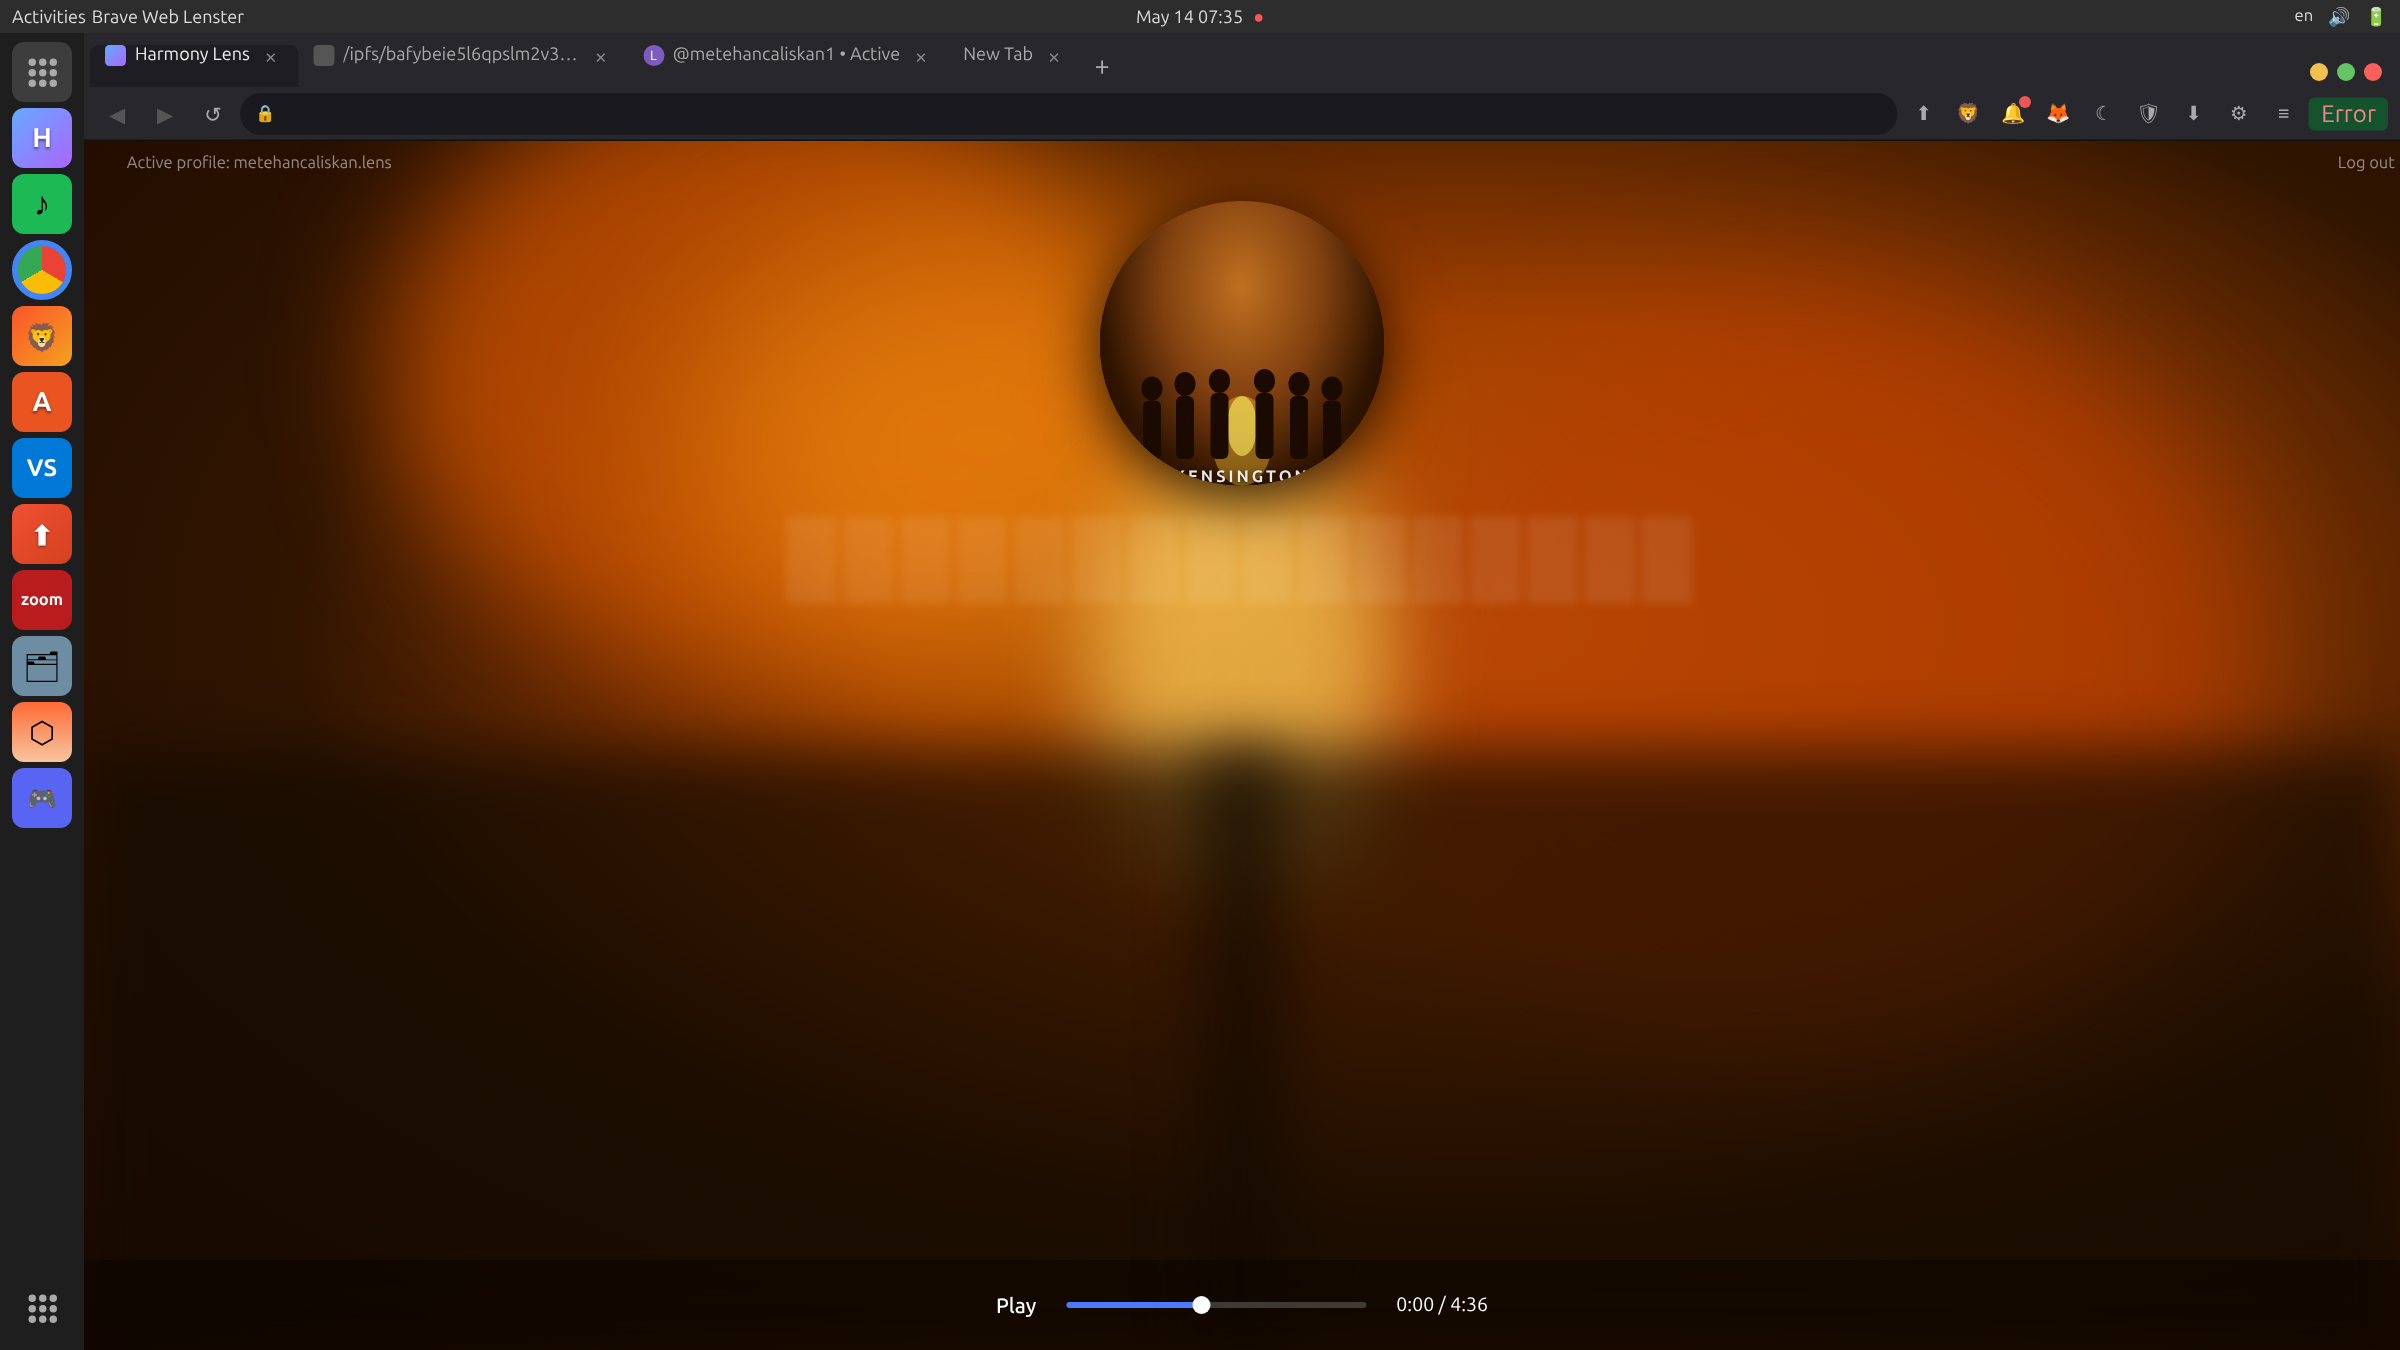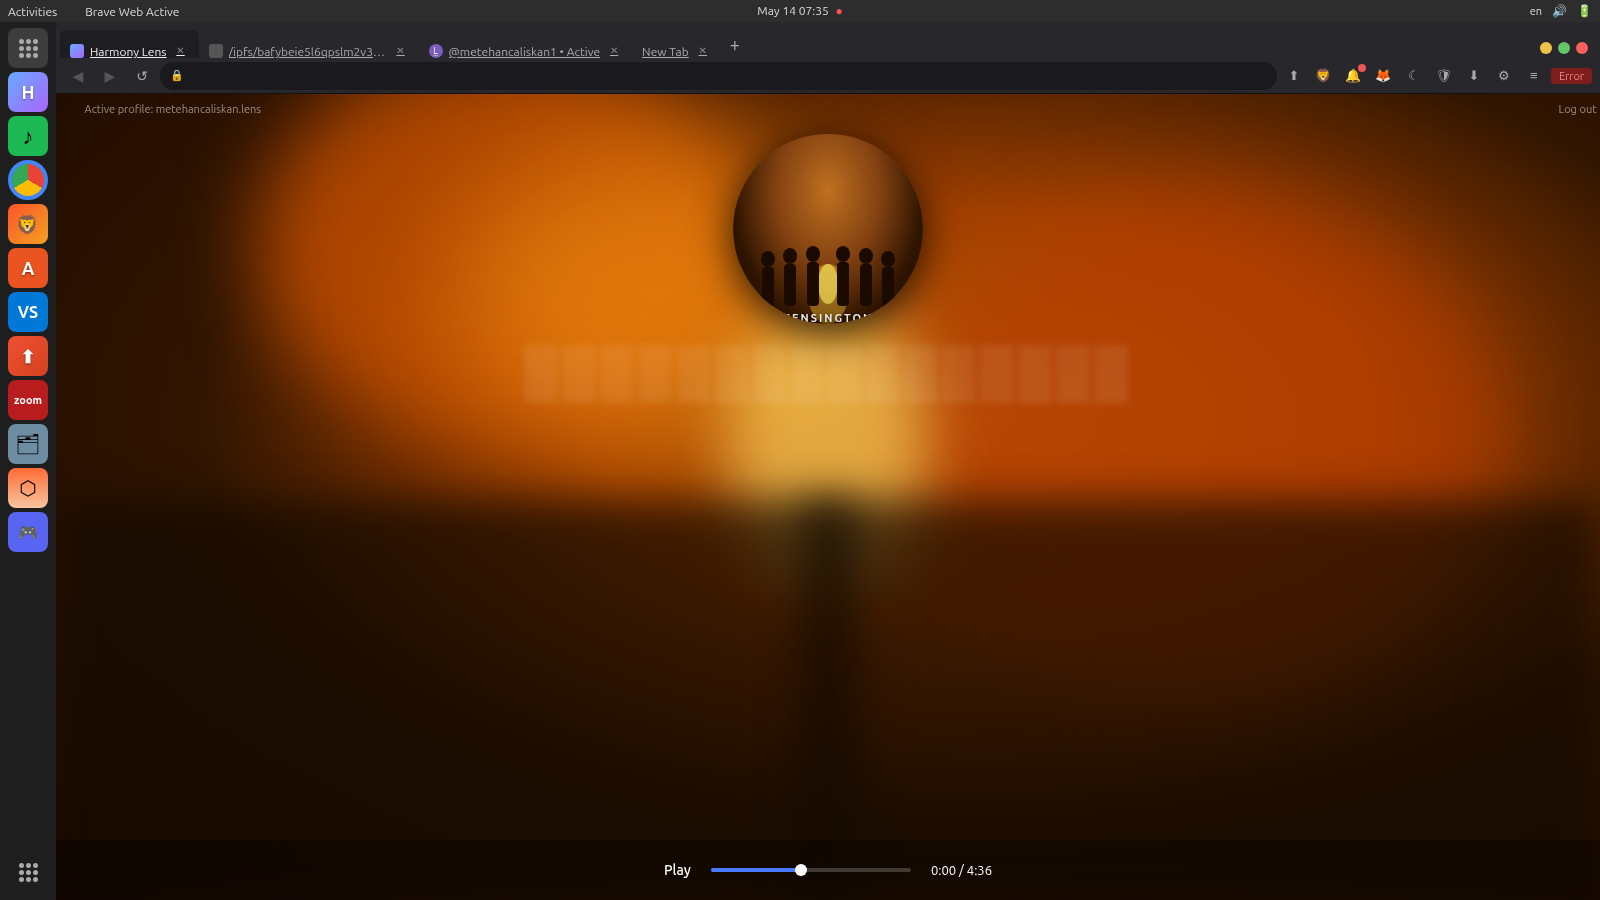--- a/index.html
+++ b/index.html
@@ -11,21 +11,21 @@
       background: #2d2d2d;
       display: flex;
       align-items: center;
       justify-content: space-between;
       padding: 0 8px;
       font-size: 12px;
       color: #ddd;
       position: relative;
       z-index: 100;
     }
-    .os-topbar-left { display: flex; align-items: center; gap: 28px; }
+    .os-topbar-left { display: flex; align-items: center; gap: 4px; }
     .os-topbar-center { position: absolute; left: 50%; transform: translateX(-50%); font-size: 12px; color: #ddd; }
     .os-topbar-right { display: flex; align-items: center; gap: 10px; font-size: 12px; }
 
     
     .os-dock {
       position: absolute;
       left: 0; top: 22px;
       width: 56px;
       height: 878px;
       background: #1e1e1e;
@@ -77,29 +77,28 @@
       height: 36px;
       display: flex;
       align-items: flex-end;
       padding: 0 4px;
       background: #28282c;
       gap: 0;
     }
     .tab {
       height: 28px;
       display: flex;
-      align-items: flex-end;
+      align-items: flex-start;
       padding: 0 10px;
       gap: 6px;
       border-radius: 6px 6px 0 0;
       font-size: 12px;
       cursor: pointer;
       max-width: 220px;
       min-width: 120px;
-      text-decoration: underline;
     }
     .tab.active {
       background: #1e1e22;
       color: #eee;
     }
     .tab.inactive {
       background: transparent;
       color: #aaa;
     }
     .tab-favicon { width: 14px; height: 14px; flex-shrink: 0; }
@@ -176,23 +175,23 @@
       position: absolute;
       top: 1px; right: 1px;
       width: 8px; height: 8px;
       background: #e55;
       border-radius: 50%;
       font-size: 6px;
       color: white;
       display: flex; align-items: center; justify-content: center;
     }
     .error-btn {
-      background: #7f1d1d;
+      background: #14532d;
       color: #e88;
-      font-size: 11px;
+      font-size: 16px;
       padding: 2px 8px;
       border-radius: 4px;
       cursor: pointer;
       white-space: nowrap;
     }
 
     
     .bookmarks-bar {
       height: 28px;
       background: #28282c;
@@ -377,21 +376,21 @@
       color: white;
       text-shadow: 0 1px 2px rgba(0,0,0,0.5);
     }
   </style>
 </head>
 <body>
 
 <div class="os-topbar">
   <div class="os-topbar-left">
     <span style="cursor:pointer;">Activities</span>
-    <span style="font-size:12px;">Brave Web Active</span>
+    <span style="font-size:12px;">Brave Web Lenster</span>
   </div>
   <div class="os-topbar-center">
     <span>May 14  07:35</span>
     <span style="color:#f55; margin-left:4px;">●</span>
   </div>
   <div class="os-topbar-right">
     <span style="font-size:11px;">en</span>
     <span>🔊</span>
     <span>🔋</span>
   </div>

